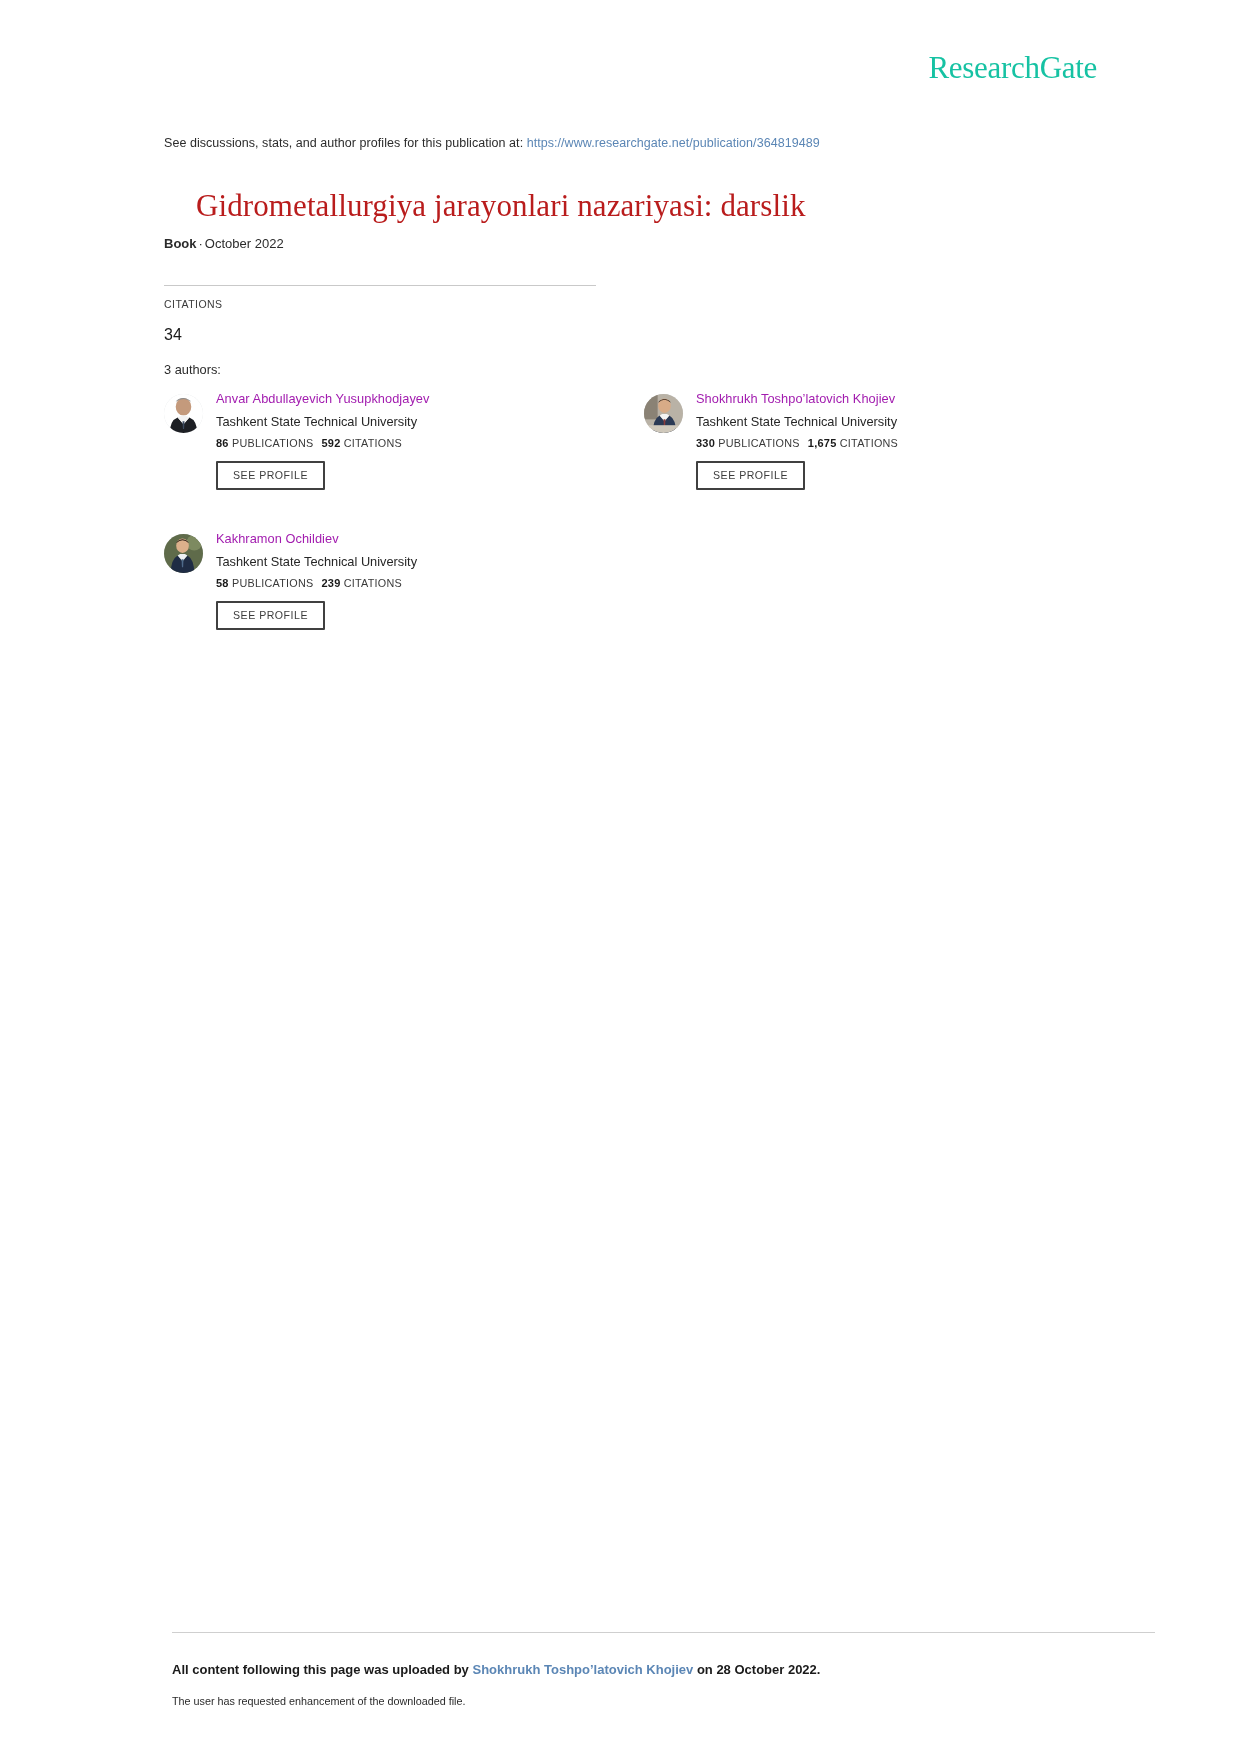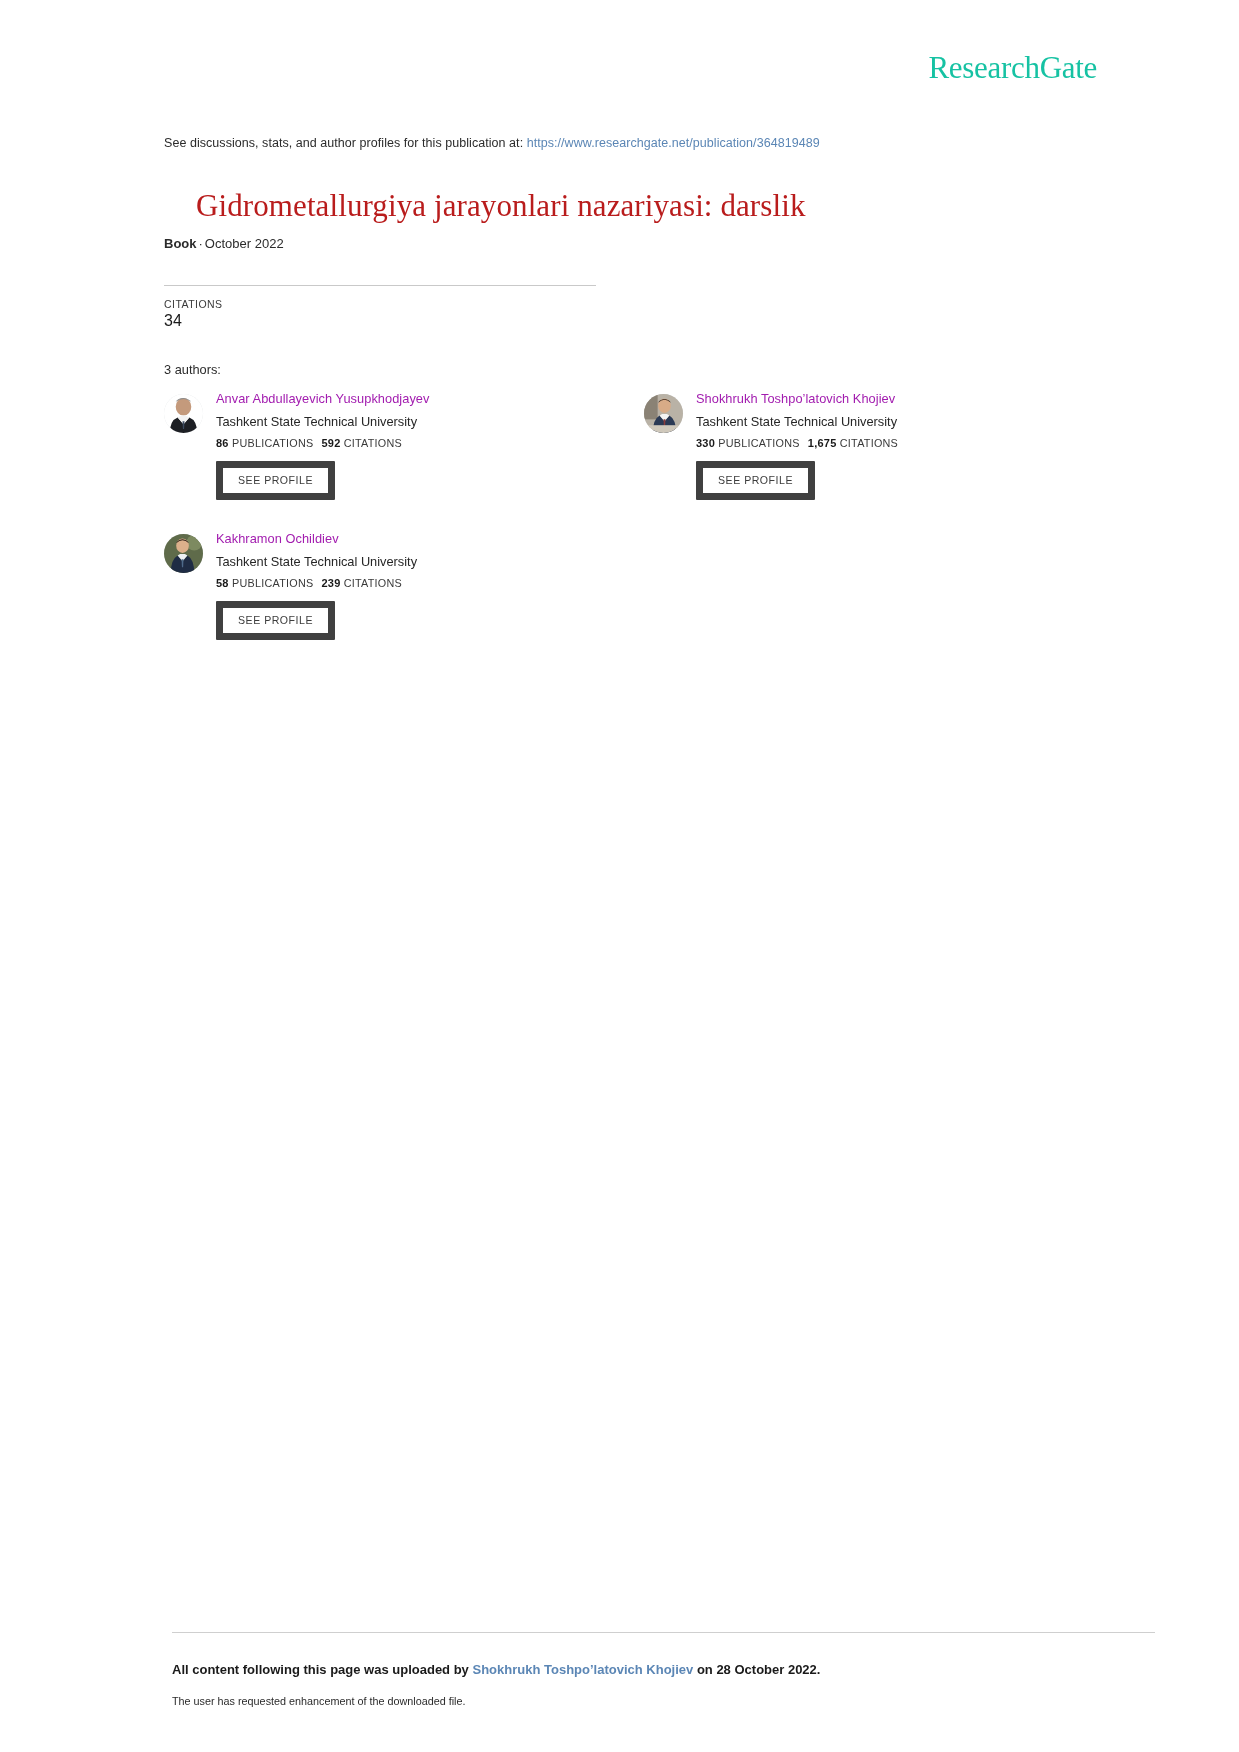--- a/index.html
+++ b/index.html
@@ -104,21 +104,21 @@
     width: 100%;
   }
   .metric-label {
     margin-top: 12px;
     font-size: 10.5px;
     letter-spacing: 0.45px;
     color: #3a3a3a;
     text-transform: uppercase;
   }
   .metric-value {
-    margin-top: 2px;
+    margin-top: 16px;
     font-size: 16px;
     color: #1a1a1a;
     letter-spacing: 0.2px;
   }
 
   
   .authors-heading {
     position: absolute;
     top: 362px;
     left: 0;
@@ -189,21 +189,21 @@
     font-weight: bold;
   }
   .author-stats .gap {
     display: inline-block;
     width: 8px;
   }
   .see-profile {
     display: inline-block;
     margin-top: 12px;
     padding: 7px 15px 7px 15px;
-    border: 7px solid #404040;
+    border: 2px solid #404040;
     background: #ffffff;
     font-size: 10.6px;
     letter-spacing: 0.5px;
     color: #3c3c3c;
     text-transform: uppercase;
     cursor: pointer;
     font-family: "Liberation Sans", sans-serif;
     border-radius: 1px;
     line-height: 1;
   }

